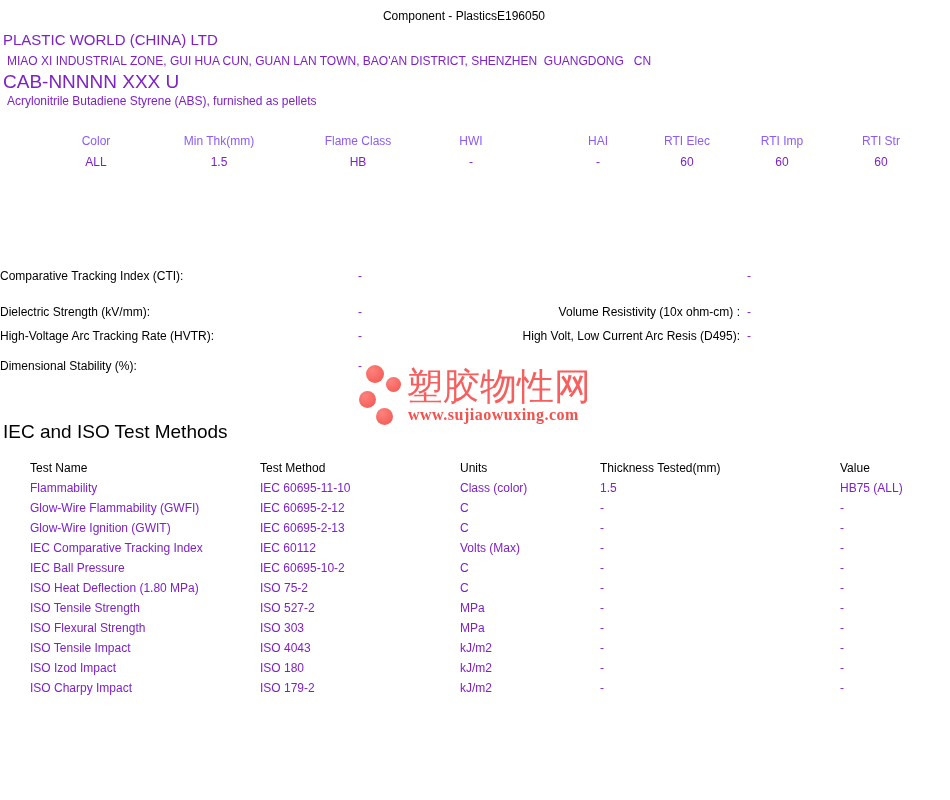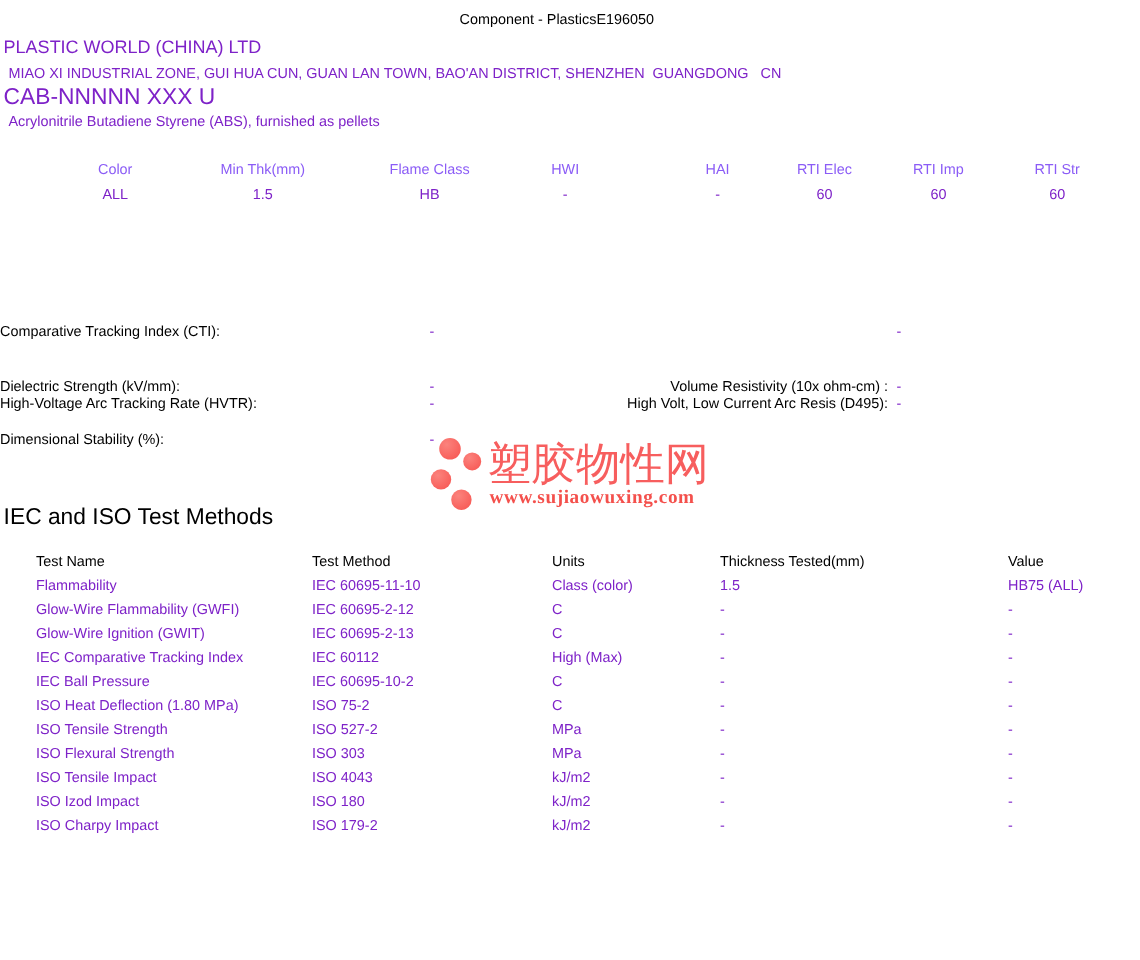--- a/index.html
+++ b/index.html
@@ -31,21 +31,21 @@
   .ratings { position: absolute; top: 134px; left: 0; width: 950px; height: 40px; }
   .ratings span { position: absolute; width: 120px; text-align: center; font-size: 12px; }
   .rh { top: 0; color: #8b5cf6; }
   .rv { top: 21px; color: #7E22C8; }
   .c0 { left: 36px; }  .c1 { left: 159px; } .c2 { left: 298px; } .c3 { left: 411px; }
   .c4 { left: 538px; } .c5 { left: 627px; } .c6 { left: 722px; } .c7 { left: 821px; }
 
   
   .props { position: absolute; top: 269px; left: 0; width: 950px; }
   .prop-row { position: absolute; left: 0; width: 950px; height: 16px; font-size: 12px; }
-  .pr0 { top: 0; } .pr1 { top: 46px; } .pr2 { top: 60px; } .pr3 { top: 90px; }
+  .pr0 { top: 0; } .pr1 { top: 36px; } .pr2 { top: 60px; } .pr3 { top: 90px; }
   .p-llabel { position: absolute; left: 0;   width: 353px; text-align: left; color: #000; }
   .p-lvalue { position: absolute; left: 358px; width: 60px; color: #7E22C8; }
   .p-rlabel { position: absolute; left: 390px; width: 350px; text-align: right; color: #000; }
   .p-rvalue { position: absolute; left: 747px; width: 60px; color: #7E22C8; }
 
   
   .wm-dot { position: absolute; border-radius: 50%;
             background: radial-gradient(circle at 35% 30%, #fb837d, #f7524e); }
   .dot1 { left: 366px; top: 365px; width: 18px; height: 18px; }
   .dot2 { left: 386px; top: 377px; width: 15px; height: 15px; }
@@ -174,21 +174,21 @@
       <span class="tm-cell">Glow-Wire Ignition (GWIT)</span>
       <span class="tm-cell">IEC 60695-2-13</span>
       <span class="tm-cell">C</span>
       <span class="tm-cell">-</span>
       <span class="tm-cell">-</span>
     </div>
 
     <div class="tm-rowwrap">
       <span class="tm-cell">IEC Comparative Tracking Index</span>
       <span class="tm-cell">IEC 60112</span>
-      <span class="tm-cell">High (Max)</span>
+      <span class="tm-cell">Volts (Max)</span>
       <span class="tm-cell">-</span>
       <span class="tm-cell">-</span>
     </div>
 
     <div class="tm-rowwrap">
       <span class="tm-cell">IEC Ball Pressure</span>
       <span class="tm-cell">IEC 60695-10-2</span>
       <span class="tm-cell">C</span>
       <span class="tm-cell">-</span>
       <span class="tm-cell">-</span>

